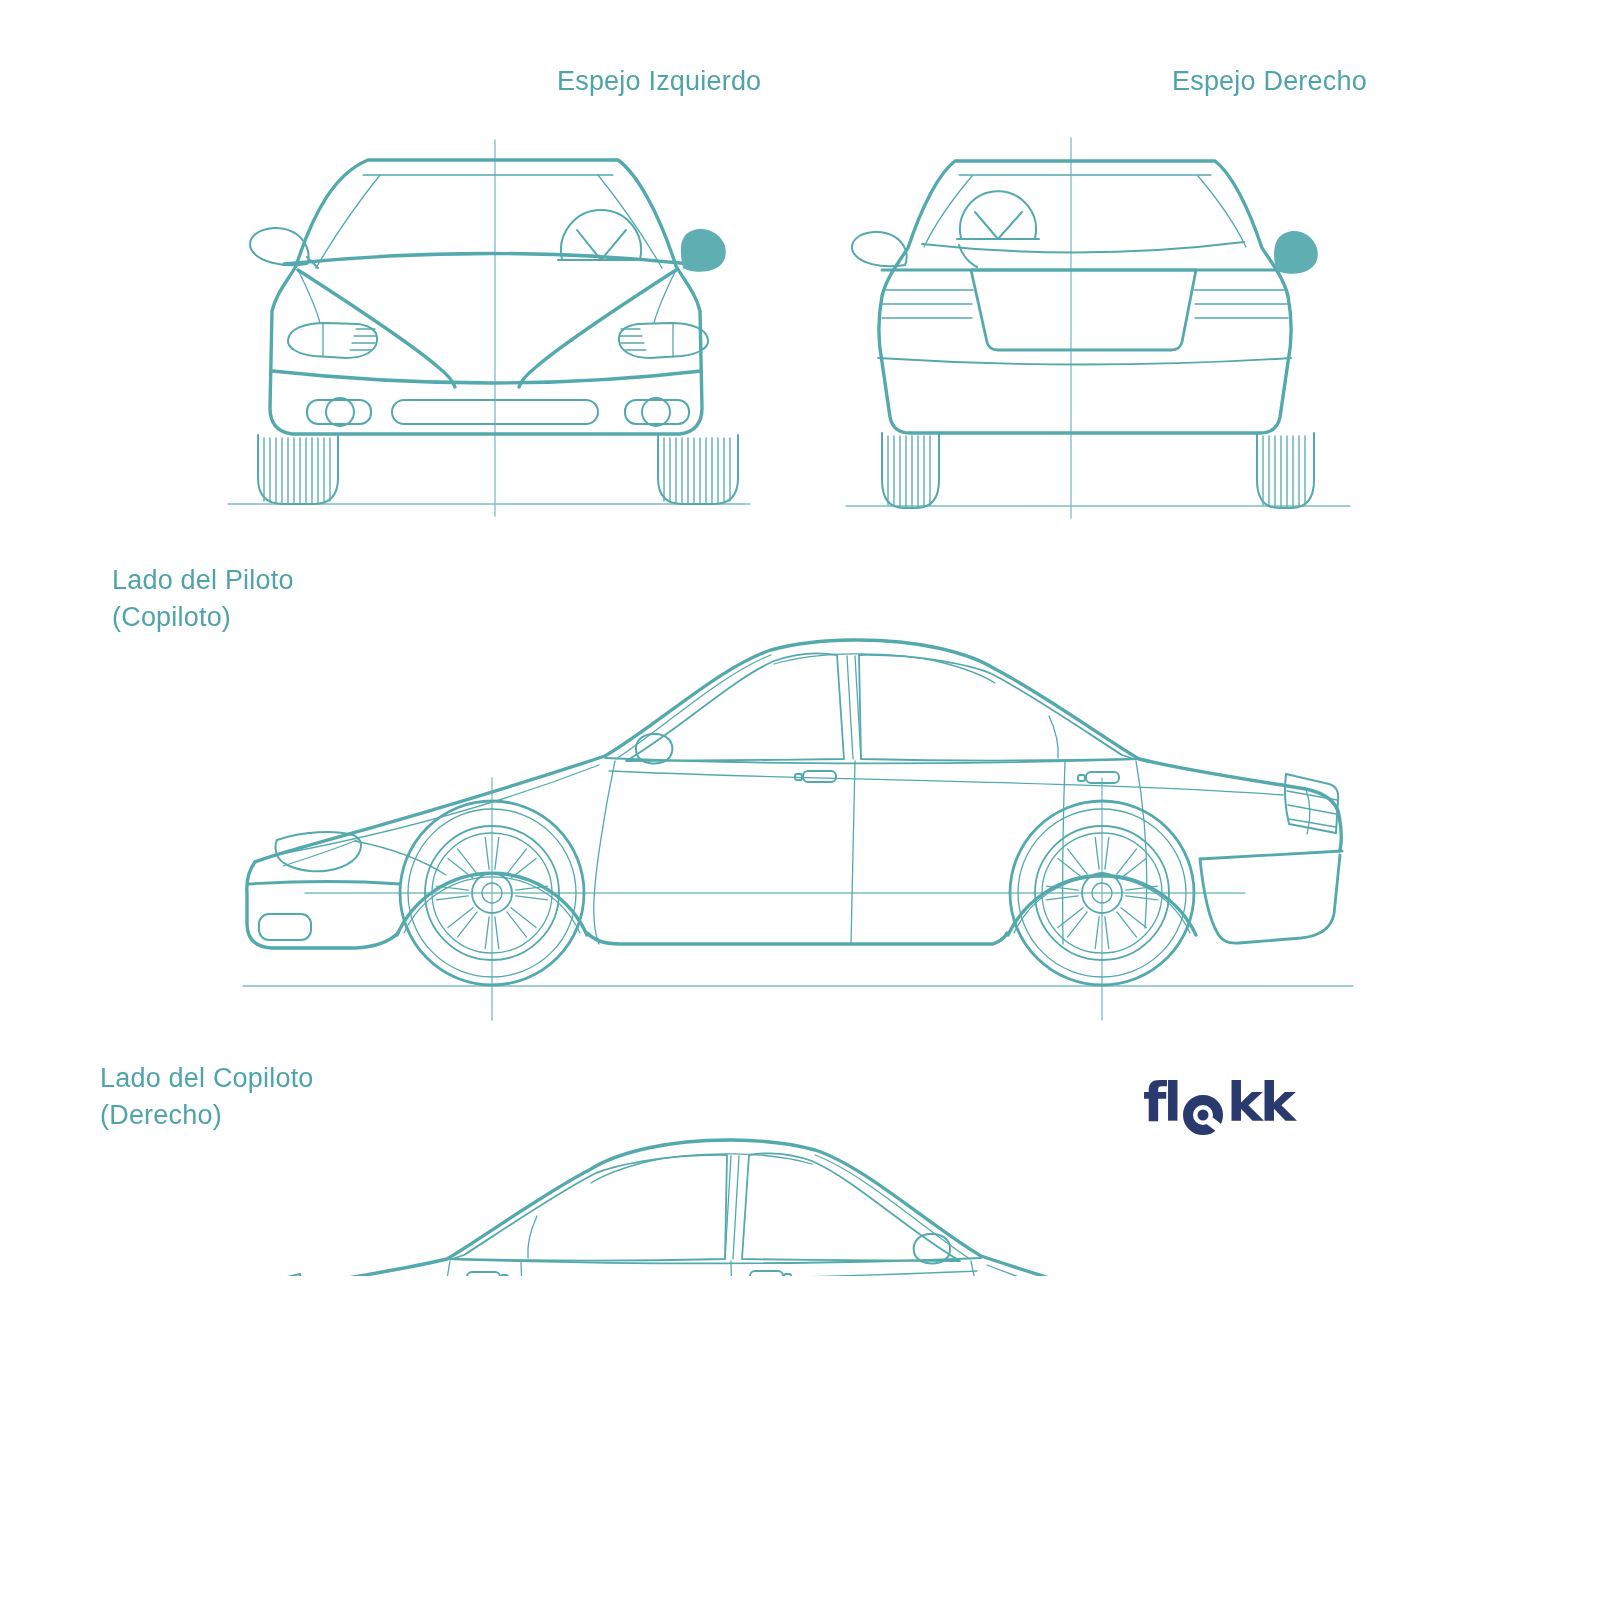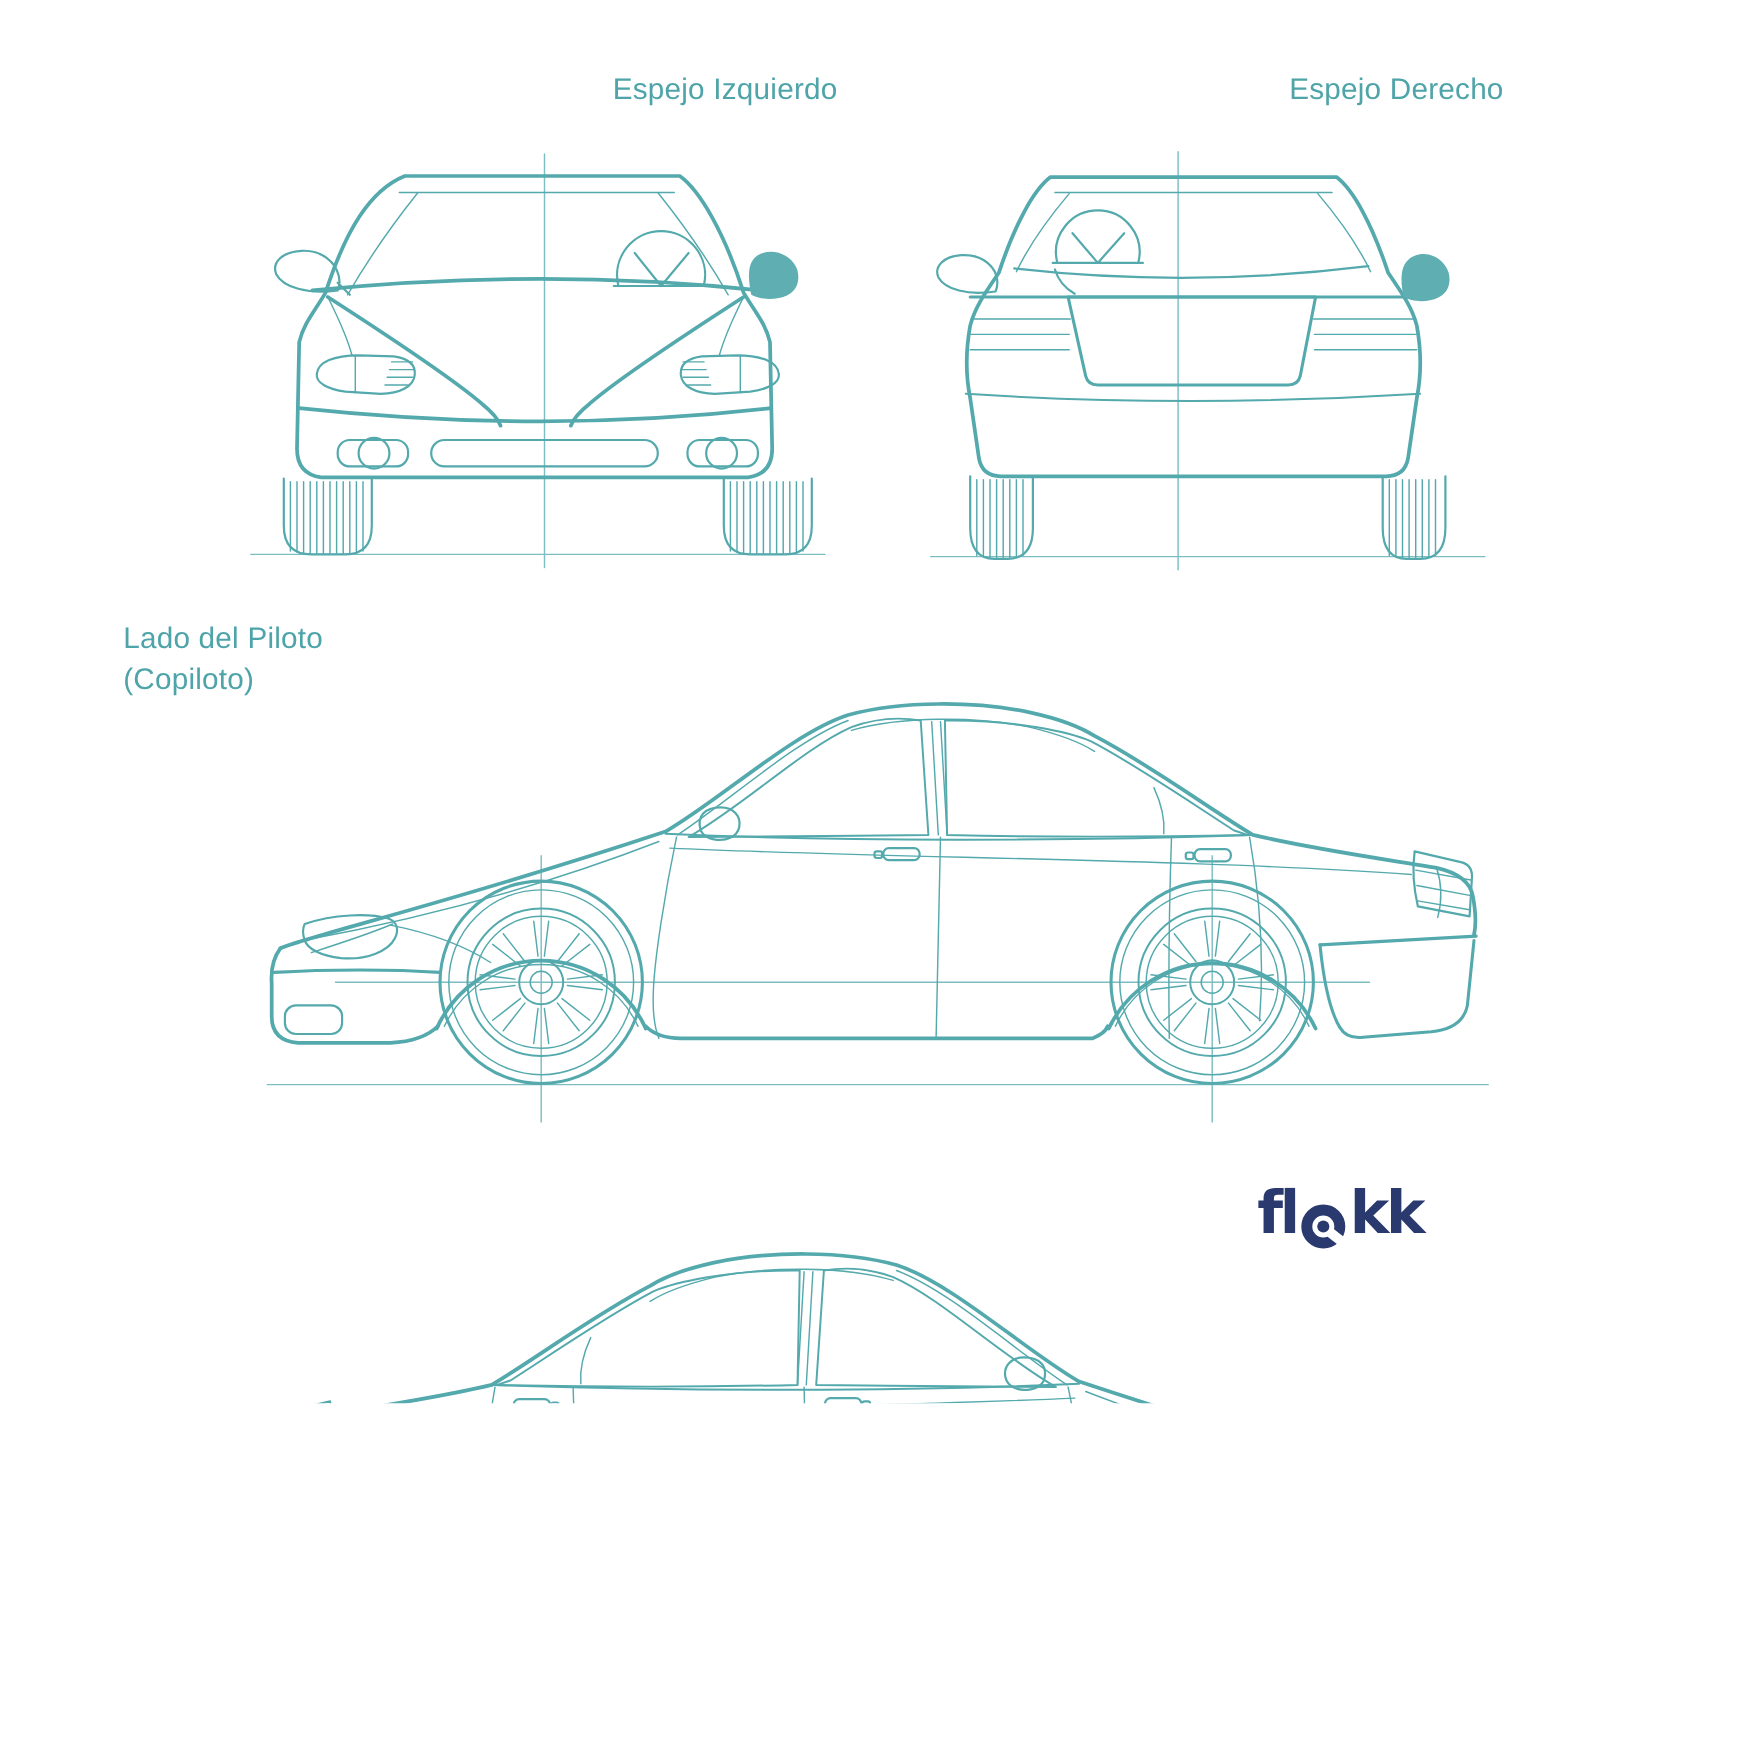--- a/index.html
+++ b/index.html
@@ -34,20 +34,24 @@
 </head>
 <body>
 
 <div class="canvas">
 
   <div class="view-label" style="left:557px;top:66px;">Espejo Izquierdo</div>
   <div class="view-label" style="left:1136px;top:66px;margin-left:36px;">Espejo Derecho</div>
   <div class="view-label side-label" style="left:100px;top:562px;margin-left:12px;">
     <div>Lado del Piloto</div>
     <div>(Copiloto)</div>
+  </div>
+  <div class="view-label side-label" style="left:100px;top:1060px;">
+    <div>Lado del Copiloto</div>
+    <div>(Derecho)</div>
   </div>
 
   <div class="logo">
     <span>fl</span>
     <span class="logo-e">
       <span class="logo-e-dot"></span>
       <span class="logo-e-notch"></span>
     </span>
     <span>kk</span>
   </div>

